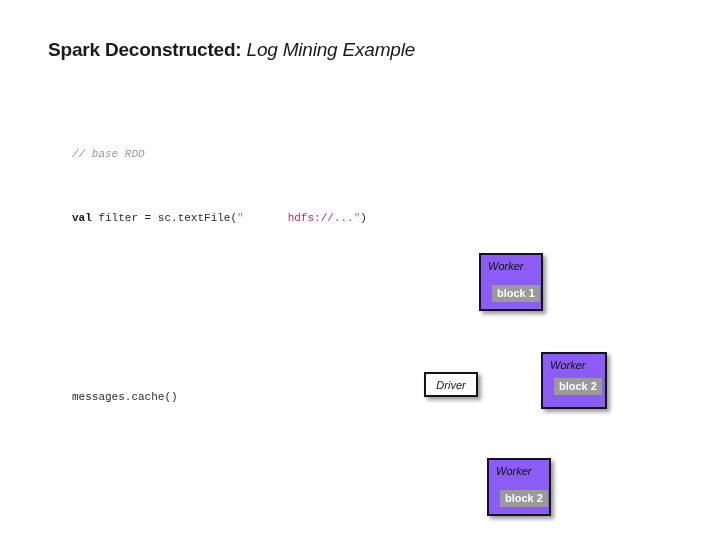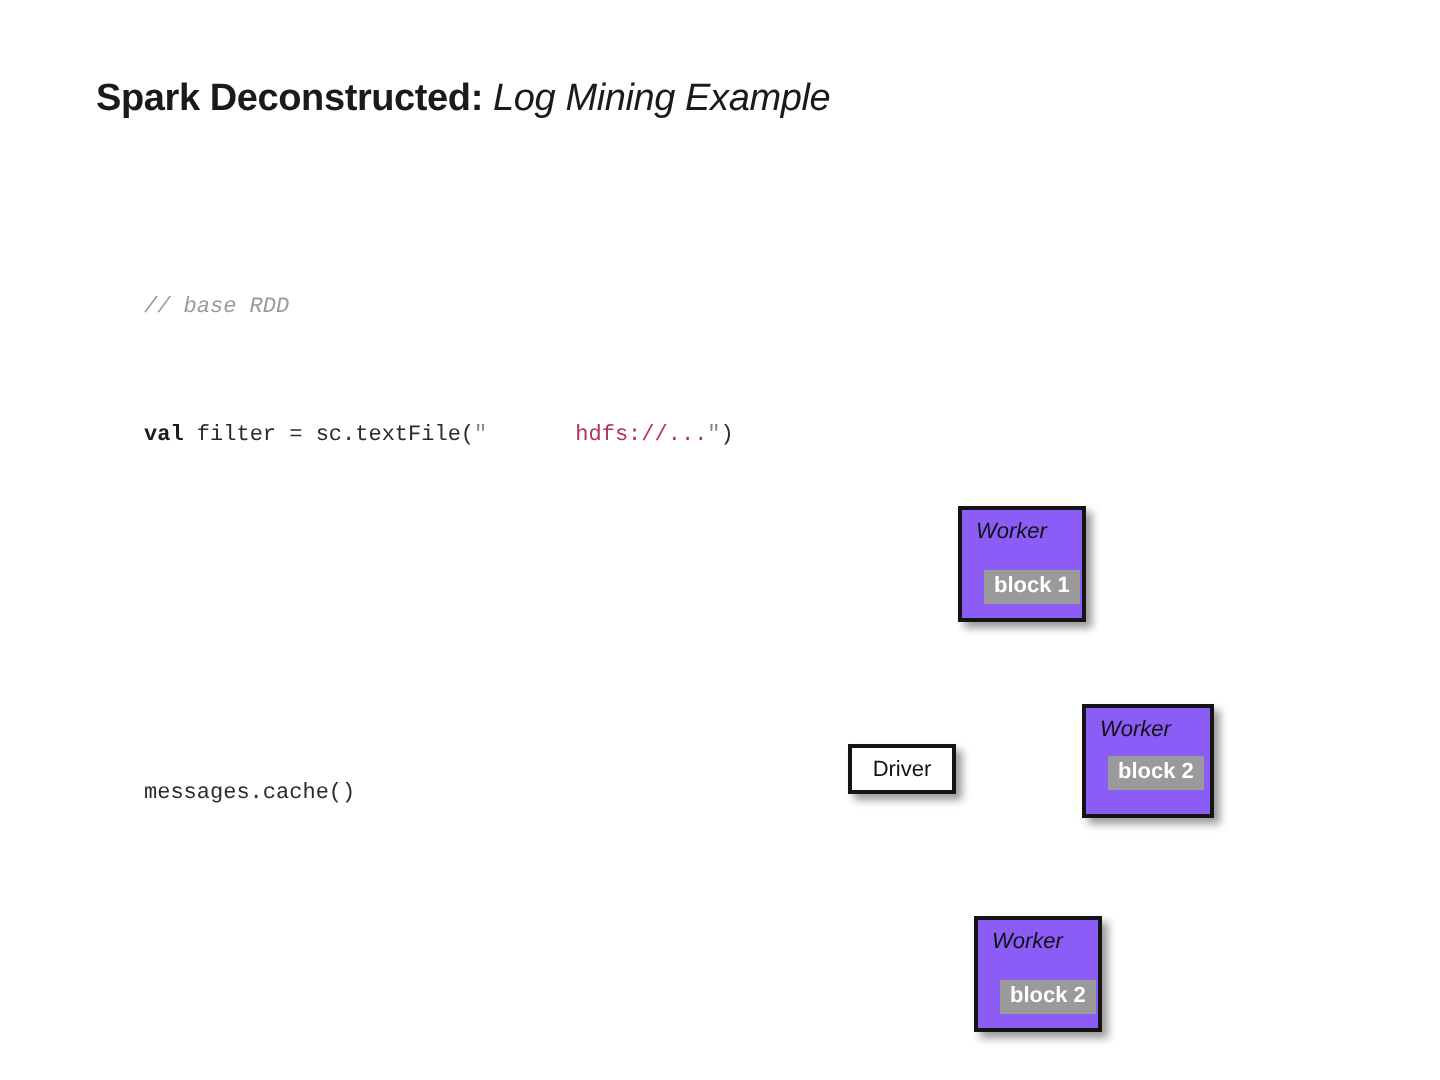--- a/index.html
+++ b/index.html
@@ -141,20 +141,21 @@
     background: #ffffff;
     border: 2px solid #141414;
     box-shadow: 3px 3px 4px rgba(0,0,0,0.40);
     box-sizing: border-box;
     display: flex;
     align-items: center;
     justify-content: center;
   }
   .driver-label {
     font-size: 11px;
+    font-style: italic;
     color: #111111;
     white-space: nowrap;
   }
 </style>
 </head>
 <body>
 
 <div class="slide">
 
   <div class="title">

